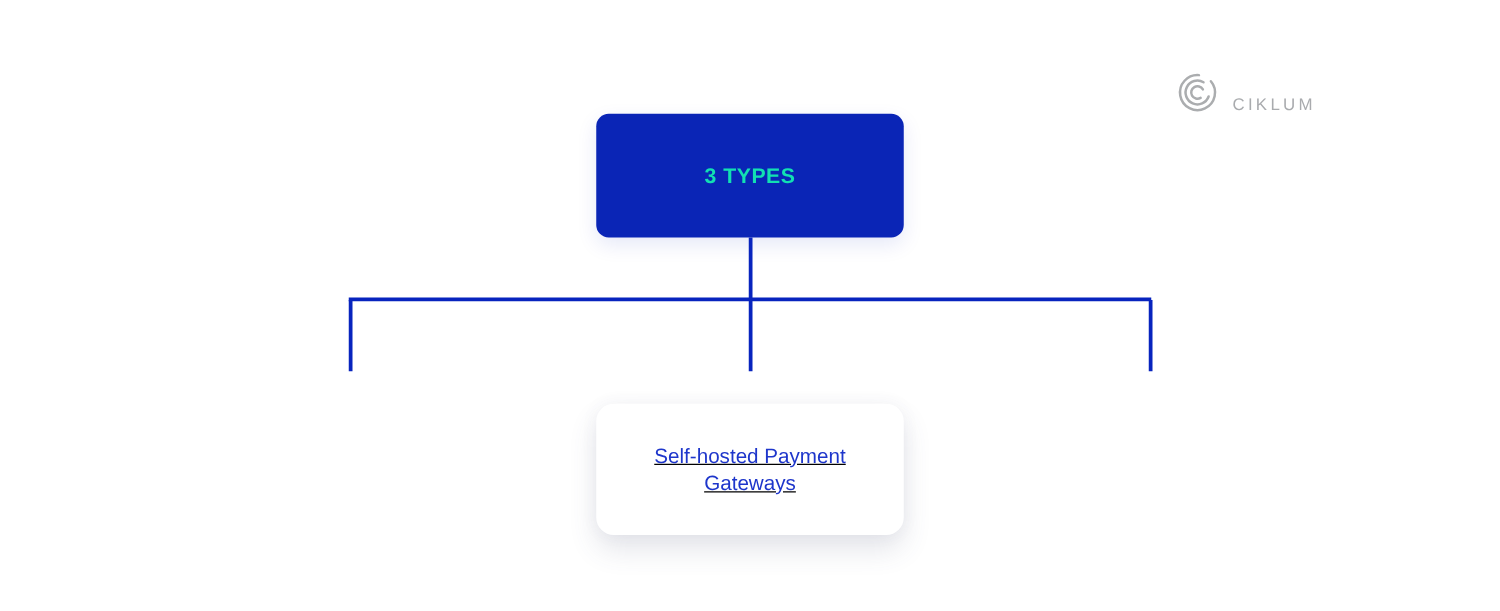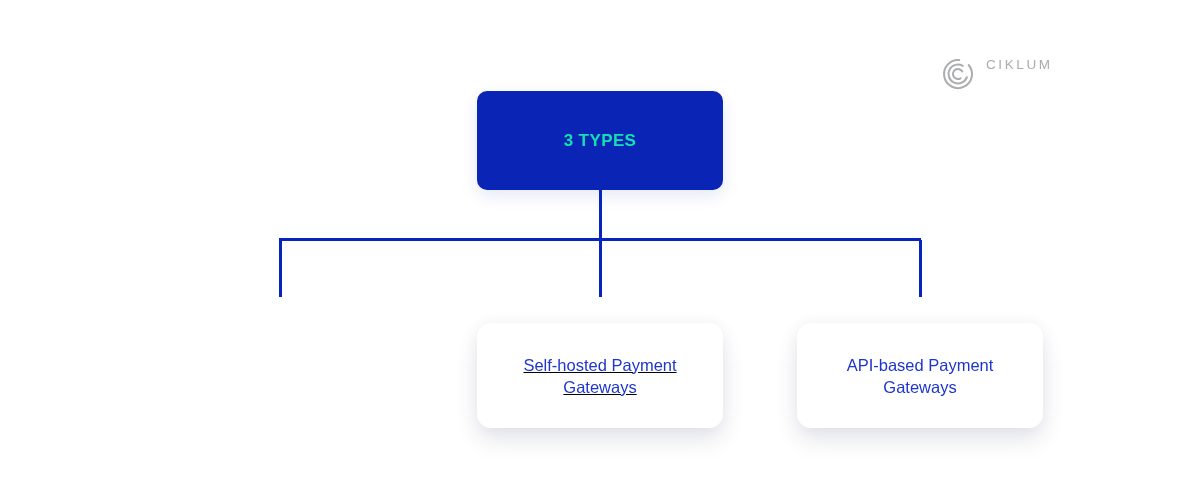--- a/index.html
+++ b/index.html
@@ -15,21 +15,21 @@
     background: var(--background, #ffffff);
     overflow: hidden;
   }
 
   
   .brand {
     position: absolute;
     left: 941px;
     top: 57px;
     display: flex;
-    align-items: flex-start;
+    align-items: flex-end;
     gap: 11px;
   }
   .brand svg { display: block; }
   .brand-word {
     color: var(--brand-gray, #A9ABAE);
     font-size: 13.5px;
     letter-spacing: 2.6px;
     font-weight: 400;
   }
 
@@ -123,17 +123,14 @@
 
   <div class="line v line-root-drop"></div>
   <div class="line h line-horizontal"></div>
   <div class="line v line-drop-left"></div>
   <div class="line v line-drop-mid"></div>
   <div class="line v line-drop-right"></div>
 
   <div class="child-box pos-2">
     <div class="child-label">Self-hosted Payment Gateways</div>
   </div>
-  <div class="child-box pos-3">
-    <div class="child-label">API-based Payment Gateways</div>
-  </div>
 
 </div>
 
 </body></html>

